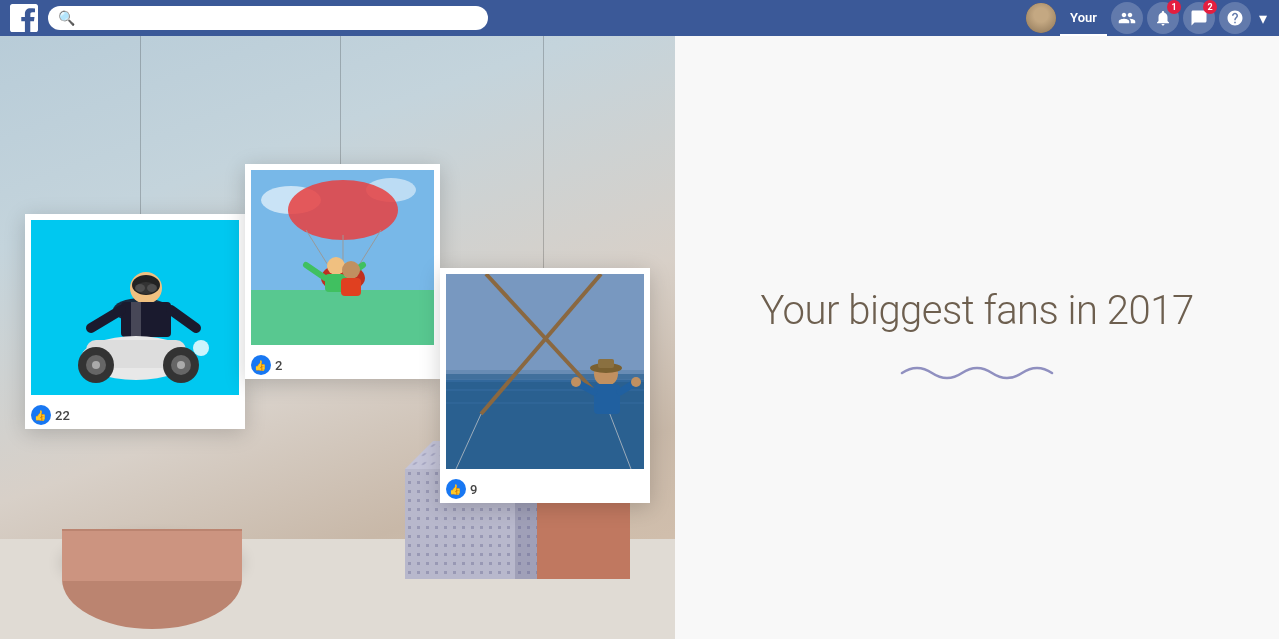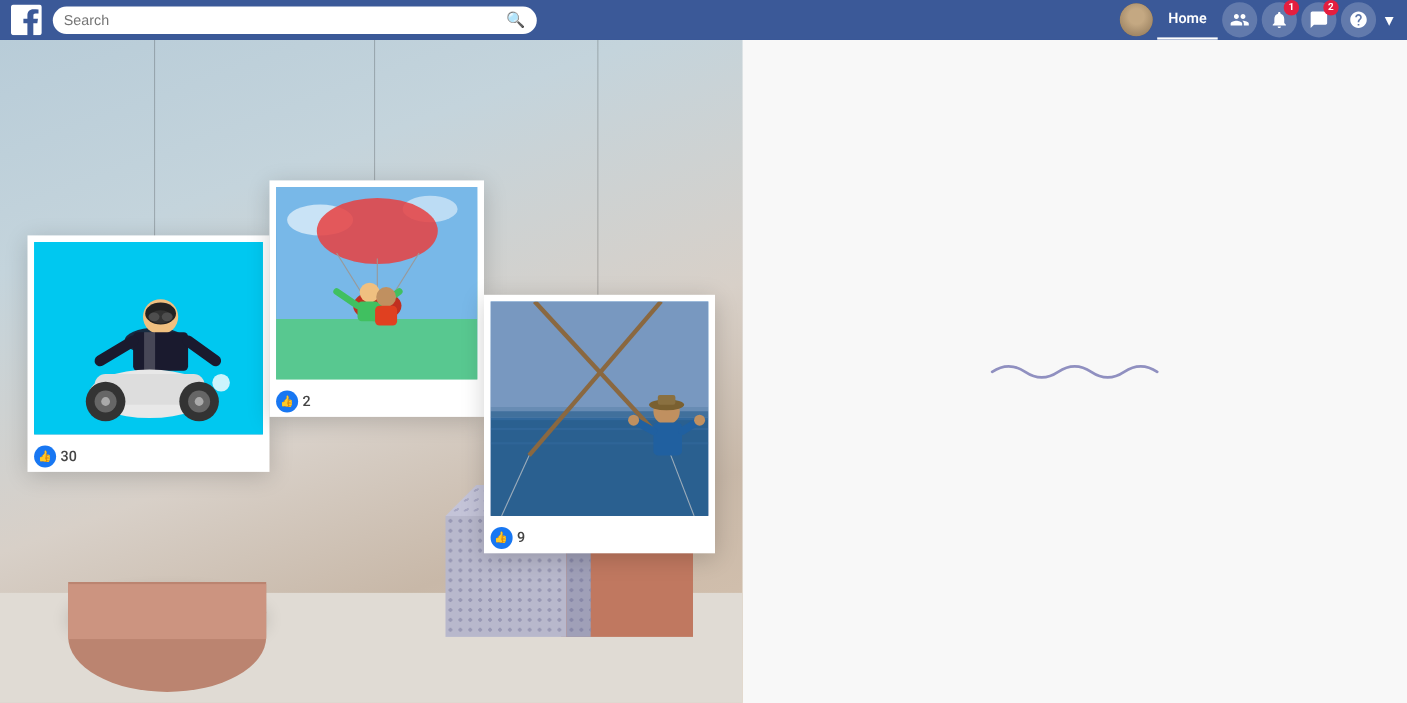--- a/index.html
+++ b/index.html
@@ -232,30 +232,29 @@
 <body>
 
 <nav class="navbar">
   <div class="fb-logo">
     <svg viewBox="0 0 40 40" fill="white" xmlns="http://www.w3.org/2000/svg">
       <path d="M36.7 0H3.3C1.5 0 0 1.5 0 3.3v33.4C0 38.5 1.5 40 3.3 40h18V24.5h-5.2v-6h5.2v-4.4c0-5.1 3.1-7.9 7.7-7.9 2.2 0 4.5.2 6.7.4v5.3h-3.6c-2.5 0-3 1.2-3 2.9v3.8h5.9l-.8 6H29v15.4h7.7c1.8 0 3.3-1.5 3.3-3.3V3.3C40 1.5 38.5 0 36.7 0z"></path>
     </svg>
   </div>
 
   <div class="search-bar">
-    <input type="text" placeholder="Search" style="">
     <span class="search-icon">🔍</span>
   </div>
 
   <div class="nav-right">
     <div class="nav-avatar">
       <div class="nav-avatar-inner"></div>
     </div>
 
-    <a class="nav-home">Home</a>
+    <a class="nav-home">Your</a>
 
     <div class="nav-icon-btn">
       <svg width="18" height="18" viewBox="0 0 24 24" fill="white">
           <path d="M16 11c1.66 0 2.99-1.34 2.99-3S17.66 5 16 5c-1.66 0-3 1.34-3 3s1.34 3 3 3zm-8 0c1.66 0 2.99-1.34 2.99-3S9.66 5 8 5C6.34 5 5 6.34 5 8s1.34 3 3 3zm0 2c-2.33 0-7 1.17-7 3.5V19h14v-2.5c0-2.33-4.67-3.5-7-3.5zm8 0c-.29 0-.62.02-.97.05 1.16.84 1.97 1.97 1.97 3.45V19h6v-2.5c0-2.33-4.67-3.5-7-3.5z"></path>
         </svg>
     </div>
 
     <div class="nav-icon-btn">
       <svg width="18" height="18" viewBox="0 0 24 24" fill="white">
           <path d="M12 22c1.1 0 2-.9 2-2h-4c0 1.1.9 2 2 2zm6-6v-5c0-3.07-1.64-5.64-4.5-6.32V4c0-.83-.67-1.5-1.5-1.5s-1.5.67-1.5 1.5v.68C7.63 5.36 6 7.92 6 11v5l-2 2v1h16v-1l-2-2z"></path>
@@ -331,21 +330,21 @@
           <circle cx="65" cy="145" r="4" fill="#aaa"></circle>
           <circle cx="150" cy="145" r="18" fill="#333"></circle>
           <circle cx="150" cy="145" r="10" fill="#666"></circle>
           <circle cx="150" cy="145" r="4" fill="#aaa"></circle>
 
           <circle cx="170" cy="128" r="8" fill="#fff" opacity="0.8"></circle>
         </svg>
       </div>
       <div class="like-badge">
         <div class="like-thumb">👍</div>
-        <span class="like-count">30</span>
+        <span class="like-count">22</span>
       </div>
     </div>
 
     <div class="photo-card card-2">
       <div class="photo-inner" style="width:183px;height:175px;background:linear-gradient(180deg,#78b8e8 0%,#4898d8 30%,#58c890 100%);position:relative;overflow:hidden;">
         <svg class="card-scene" viewBox="0 0 183 175" xmlns="http://www.w3.org/2000/svg">
 
           <rect width="183" height="120" fill="#78b8e8"></rect>
 
           <ellipse cx="40" cy="30" rx="30" ry="14" fill="white" opacity="0.6"></ellipse>
@@ -411,18 +410,19 @@
         </svg>
       </div>
       <div class="like-badge">
         <div class="like-thumb">👍</div>
         <span class="like-count">9</span>
       </div>
     </div>
   </div>
 
   <div class="right-panel">
+    <h1 class="right-title">Your biggest fans in 2017</h1>
     <svg class="wave-decoration" viewBox="0 0 160 30" xmlns="http://www.w3.org/2000/svg">
       <path d="M5 15 Q20 5 35 15 Q50 25 65 15 Q80 5 95 15 Q110 25 125 15 Q140 5 155 15" fill="none" stroke="#9090c0" stroke-width="2.5" stroke-linecap="round"></path>
     </svg>
   </div>
 
 </div>
 
 </body></html>

